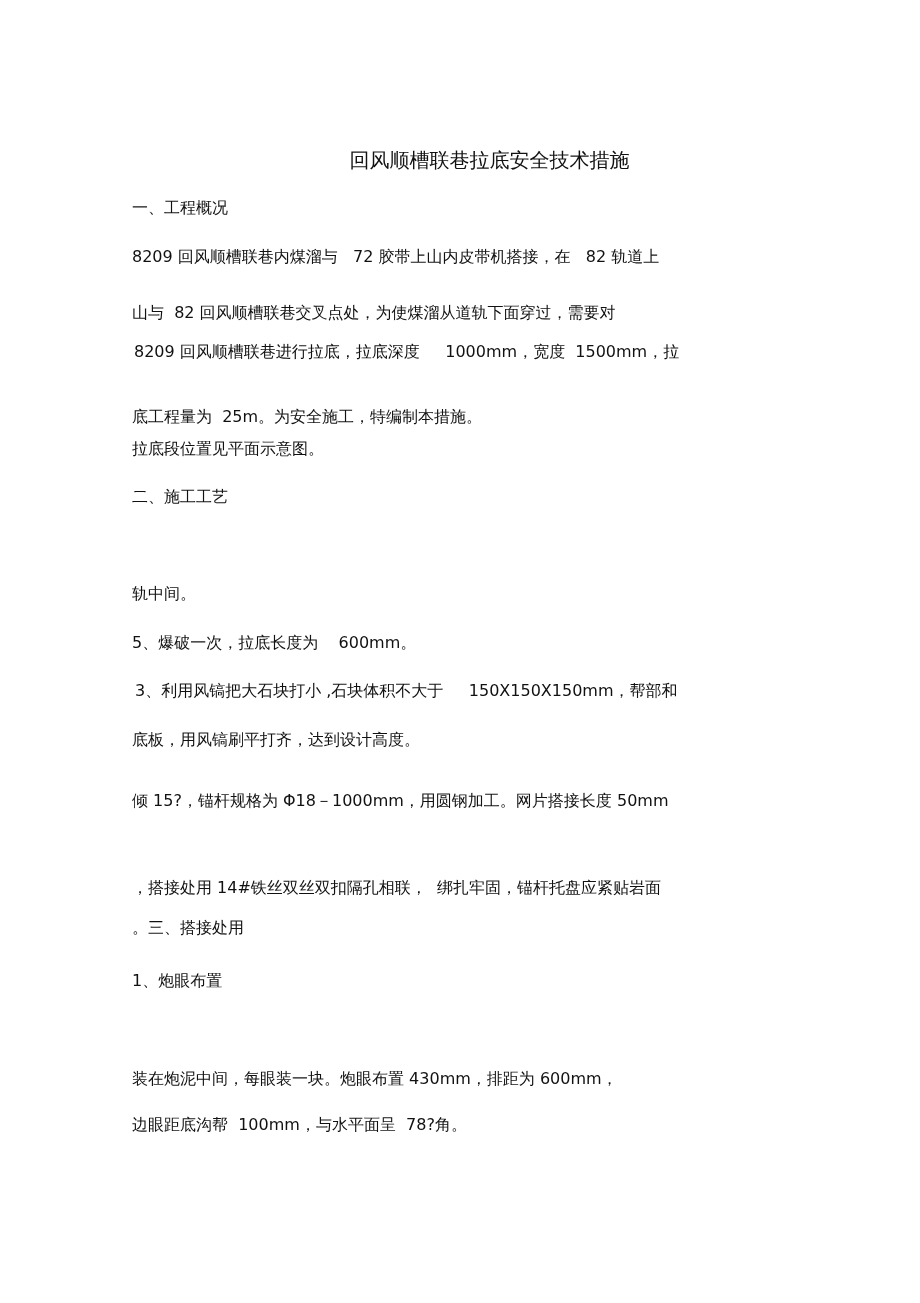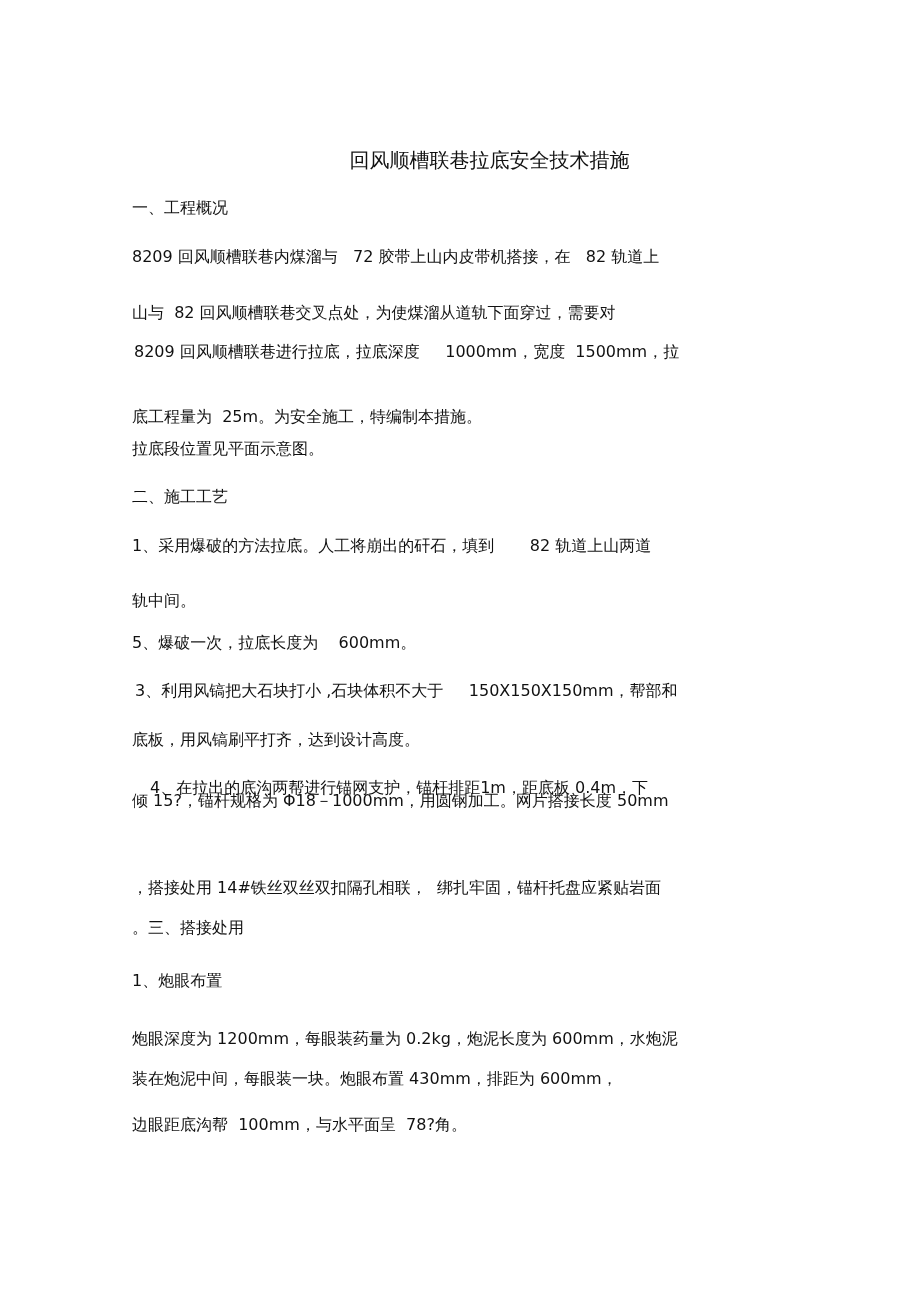--- a/index.html
+++ b/index.html
@@ -51,28 +51,25 @@
   <div class="title" style="top:148px;">回风顺槽联巷拉底安全技术措施</div>
 
   <div class="line" style="top:196px;">一、工程概况</div>
   <div class="line" style="top:245px;">8209 回风顺槽联巷内煤溜与   72 胶带上山内皮带机搭接，在   82 轨道上</div>
   <div class="line" style="top:301px;">山与  82 回风顺槽联巷交叉点处，为使煤溜从道轨下面穿过，需要对</div>
   <div class="line" style="top:340px; left:134px;">8209 回风顺槽联巷进行拉底，拉底深度     1000mm，宽度  1500mm，拉</div>
   <div class="line" style="top:377px;margin-top:28px;">底工程量为  25m。为安全施工，特编制本措施。</div>
   <div class="line" style="top:437px;text-align:right;">拉底段位置见平面示意图。</div>
 
   <div class="line" style="top:485px;">二、施工工艺</div>
-  <div class="line" style="top:534px;">1、采用爆破的方法拉底。人工将崩出的矸石，填到       82 轨道上山两道</div>
-  <div class="line" style="top:582px;margin-top:7px;">轨中间。</div>
+  <div class="line" style="top:582px;">轨中间。</div>
   <div class="line" style="top:631px;">5、爆破一次，拉底长度为    600mm。</div>
   <div class="line" style="top:679px; left:135px;">3、利用风镐把大石块打小 ,石块体积不大于     150X150X150mm，帮部和</div>
   <div class="line" style="top:728px;">底板，用风镐刷平打齐，达到设计高度。</div>
-  <div class="line" style="top:776px; left:150px;">4、在拉出的底沟两帮进行锚网支护，锚杆排距1m，距底板 0.4m，下</div>
   <div class="line" style="top:789px;">倾 15?，锚杆规格为 Φ18－1000mm，用圆钢加工。网片搭接长度 50mm</div>
   <div class="line" style="top:876px;">，搭接处用 14#铁丝双丝双扣隔孔相联，  绑扎牢固，锚杆托盘应紧贴岩面</div>
   <div class="line" style="top:916px;">。三、搭接处用</div>
 
   <div class="line" style="top:969px;">1、炮眼布置</div>
-  <div class="line" style="top:1027px;">炮眼深度为 1200mm，每眼装药量为 0.2kg，炮泥长度为 600mm，水炮泥</div>
   <div class="line" style="top:1067px;">装在炮泥中间，每眼装一块。炮眼布置 430mm，排距为 600mm，</div>
   <div class="line" style="top:1113px;">边眼距底沟帮  100mm，与水平面呈  78?角。</div>
 
 </div>
 
 </body></html>

